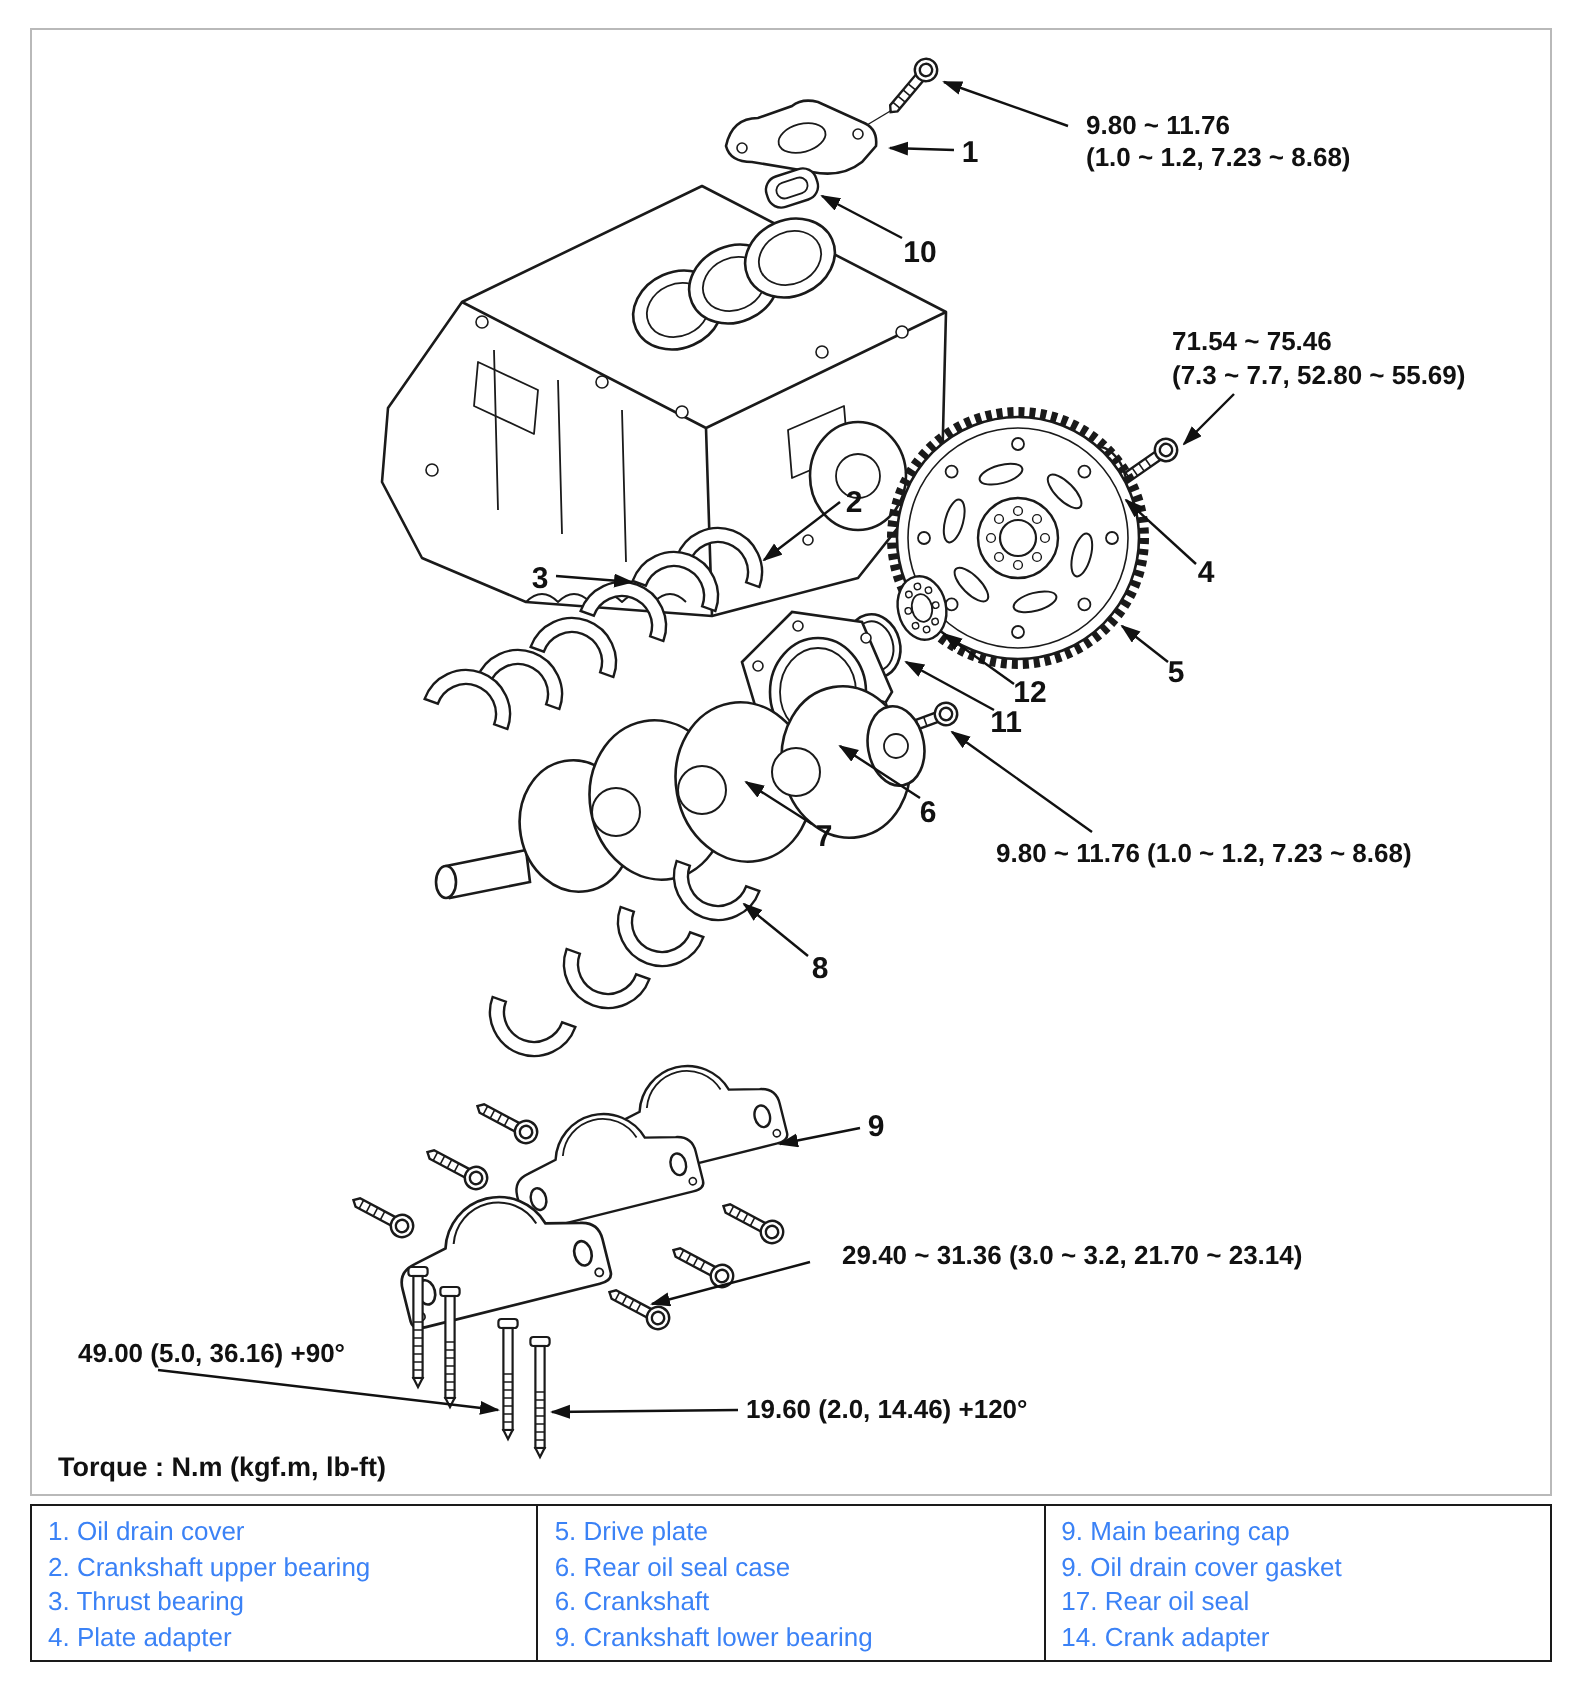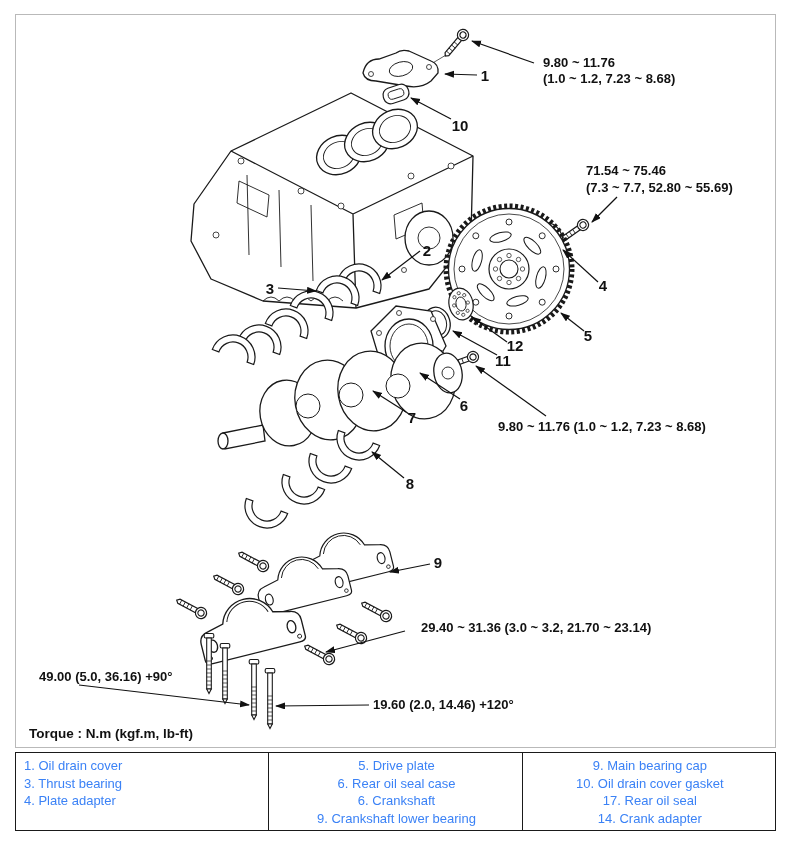--- a/index.html
+++ b/index.html
@@ -10,21 +10,21 @@
     border:1px solid #b9b9b9; background:#fff;
   }
   .diagram-box svg { display:block; }
   .legend-table {
     position:absolute; left:15px; top:752px; width:761px; height:79px;
     border:1.5px solid #1a1a1a; display:flex; background:#fff;
   }
   .legend-col {
     flex:1 1 0; padding:4px 6px 4px 8px; overflow:hidden;
   }
-  .legend-col + .legend-col { border-left:1.5px solid #1a1a1a;text-align:center; }
+  .legend-col + .legend-col { border-left:1.5px solid #1a1a1a; }
   .legend-item {
     font-size:13px; line-height:17.5px; color:#3b82f6; white-space:nowrap;
   }
   text { fill:#111; }
   .ann  { font-size:13px; font-weight:bold; fill:#111; }
   .callout { font-size:15px; font-weight:bold; fill:#111; }
   .tnote { font-size:13.5px; font-weight:bold; fill:#111; }
 </style>
 </head>
 <body>
@@ -297,30 +297,31 @@
         <text class="ann" x="23" y="666">49.00 (5.0, 36.16) +90°</text>
         <text class="ann" x="357" y="694">19.60 (2.0, 14.46) +120°</text>
         <text class="tnote" x="13" y="723">Torque : N.m (kgf.m, lb-ft)</text>
       </g>
     </svg>
   </div>
 
   <div class="legend-table">
     <div class="legend-col">
       <div class="legend-item">1. Oil drain cover</div>
+      <div class="legend-item">2. Crankshaft upper bearing</div>
       <div class="legend-item">3. Thrust bearing</div>
       <div class="legend-item">4. Plate adapter</div>
     </div>
     <div class="legend-col">
       <div class="legend-item">5. Drive plate</div>
       <div class="legend-item">6. Rear oil seal case</div>
       <div class="legend-item">6. Crankshaft</div>
       <div class="legend-item">9. Crankshaft lower bearing</div>
     </div>
     <div class="legend-col">
       <div class="legend-item">9. Main bearing cap</div>
-      <div class="legend-item">10. Oil drain cover gasket</div>
+      <div class="legend-item">9. Oil drain cover gasket</div>
       <div class="legend-item">17. Rear oil seal</div>
       <div class="legend-item">14. Crank adapter</div>
     </div>
   </div>
 
 </div>
 
 </body></html>

